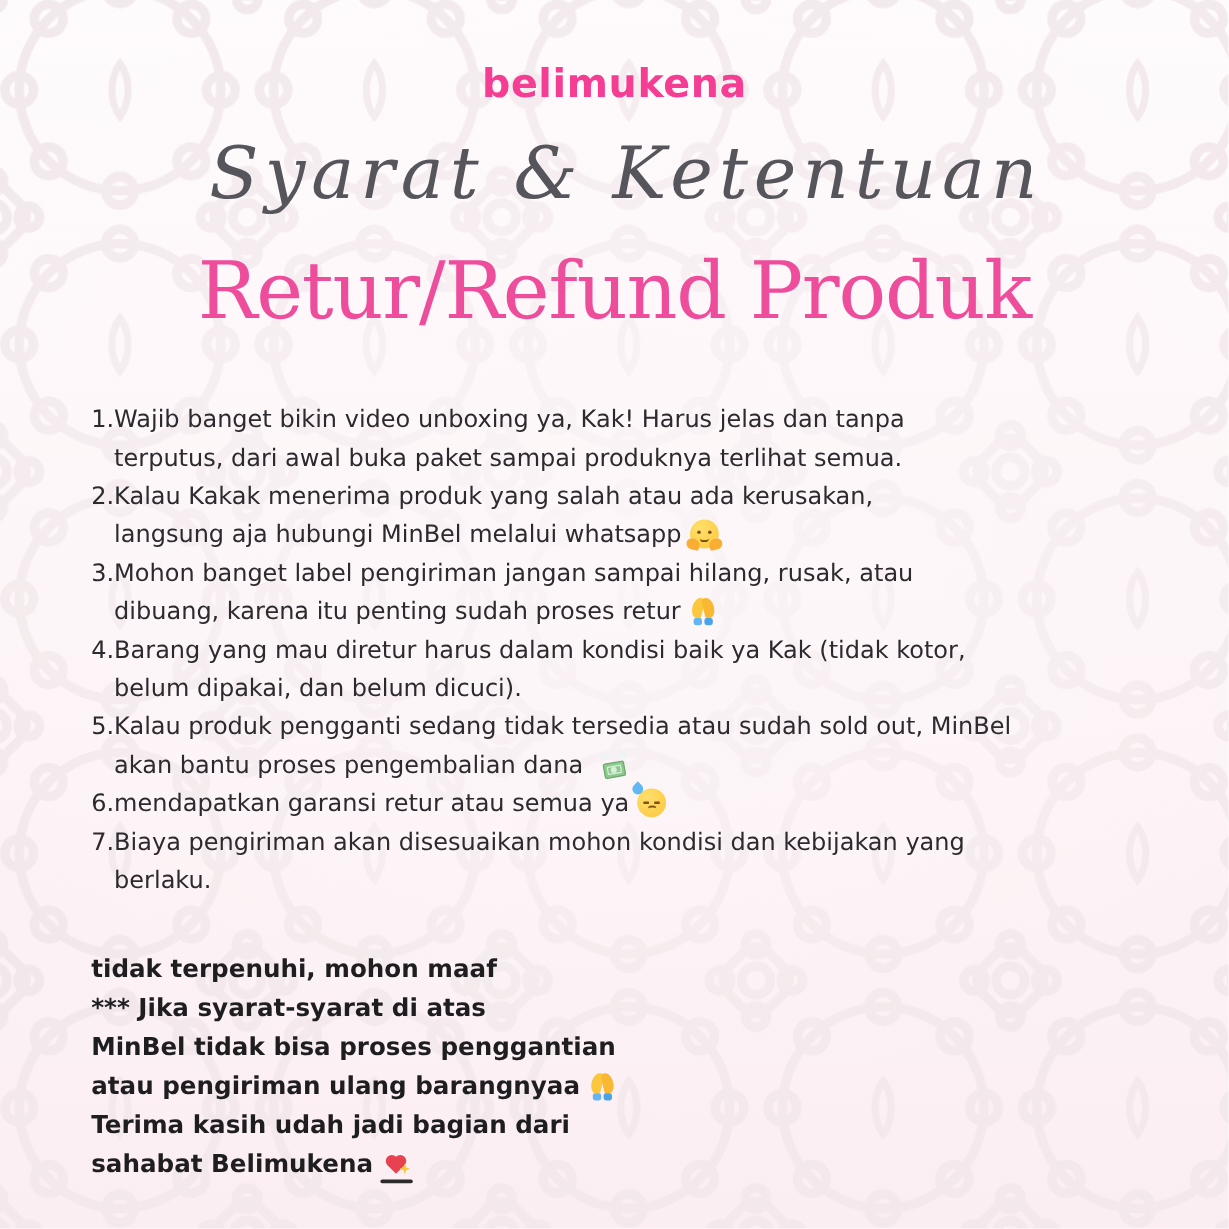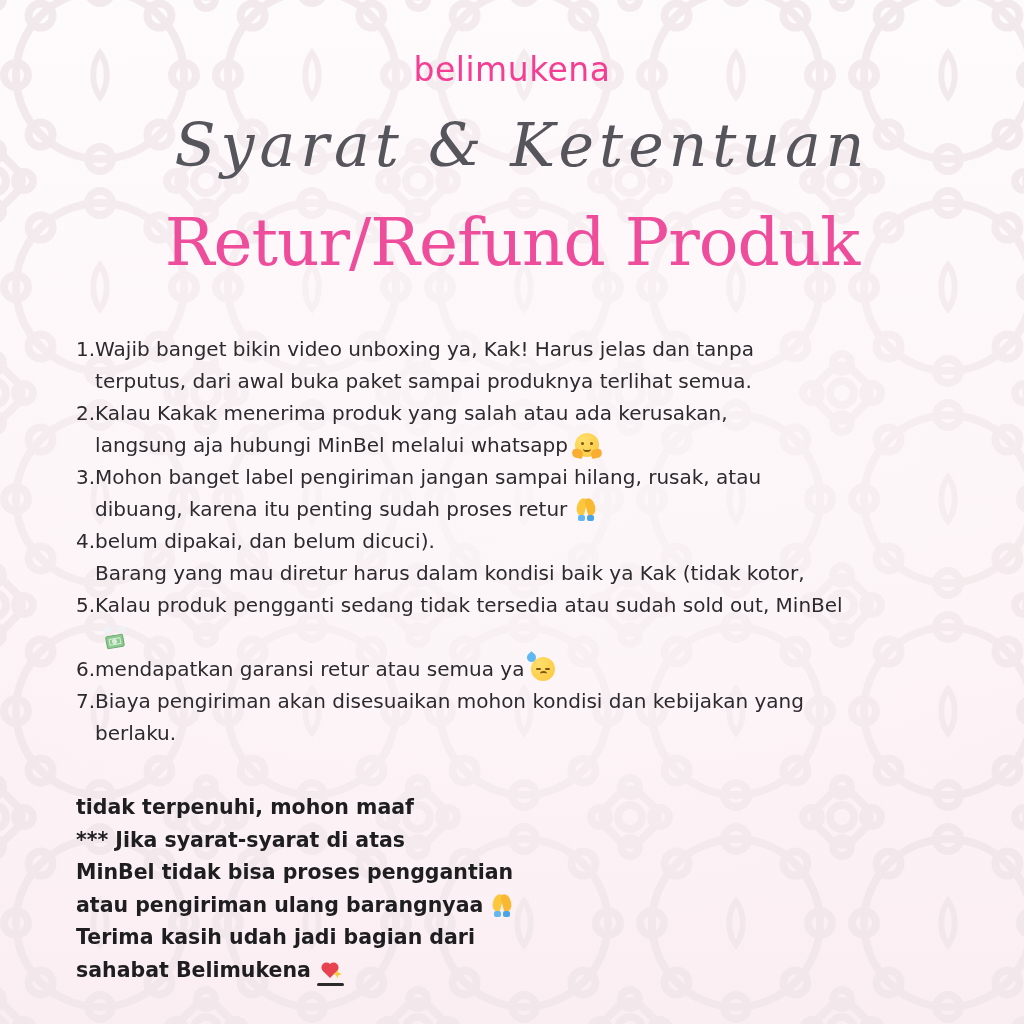--- a/index.html
+++ b/index.html
@@ -10,21 +10,21 @@
   }
   .bg-svg{position:absolute;inset:0;opacity:.85;}
   .vignette{
     position:absolute;inset:0;pointer-events:none;
     background:radial-gradient(ellipse 640px 500px at 50% 44%, rgba(253,247,249,.85), rgba(253,247,249,0) 100%);
   }
   .content{position:absolute;inset:0;}
 
   .logo{
     position:absolute;top:50px;left:0;width:100%;text-align:center;
-    font-size:33px;font-weight:400;color:#f53e93;letter-spacing:.5px;
+    font-size:33px;font-weight:700;color:#f53e93;letter-spacing:.5px;
   }
   .script-title{
     position:absolute;top:110px;left:0;width:100%;text-align:center;
     font-family:"DejaVu Serif",serif;font-style:italic;font-weight:400;
     font-size:60px;color:#56555c;letter-spacing:5px;padding-left:10px;
   }
   .main-title{
     position:absolute;top:204px;left:0;width:100%;text-align:center;
     font-family:"DejaVu Serif",serif;font-weight:400;
     font-size:66px;color:#ee4d9c;letter-spacing:-1px;
@@ -131,29 +131,29 @@
         <div class="li">
           <span class="num">3.</span>
           <div class="li-lines">
             <div class="li-line"><span>Mohon banget label pengiriman jangan sampai hilang, rusak, atau</span></div>
             <div class="li-line"><span>dibuang, karena itu penting sudah proses retur</span><span class="em em-folded-hands"><b></b><i></i></span></div>
           </div>
         </div>
         <div class="li">
           <span class="num">4.</span>
           <div class="li-lines">
+            <div class="li-line"><span>Barang yang mau diretur harus dalam kondisi baik ya Kak (tidak kotor,</span></div>
             <div class="li-line"><span>belum dipakai, dan belum dicuci).</span></div>
-            <div class="li-line"><span>Barang yang mau diretur harus dalam kondisi baik ya Kak (tidak kotor,</span></div>
           </div>
         </div>
         <div class="li">
           <span class="num">5.</span>
           <div class="li-lines">
             <div class="li-line"><span>Kalau produk pengganti sedang tidak tersedia atau sudah sold out, MinBel</span></div>
-            <div class="li-line"><span class="em em-money-with-wings"><b></b><i></i></span></div>
+            <div class="li-line"><span>akan bantu proses pengembalian dana </span><span class="em em-money-with-wings"><b></b><i></i></span></div>
           </div>
         </div>
         <div class="li">
           <span class="num">6.</span>
           <div class="li-lines">
             <div class="li-line"><span>mendapatkan garansi retur atau semua ya</span><span class="em em-downcast-face-with-sweat"><b></b><i></i></span></div>
           </div>
         </div>
         <div class="li">
           <span class="num">7.</span>

